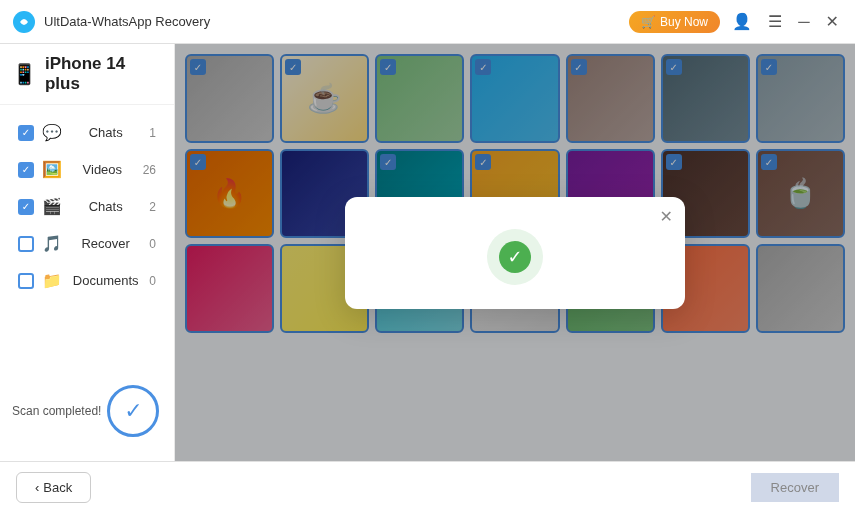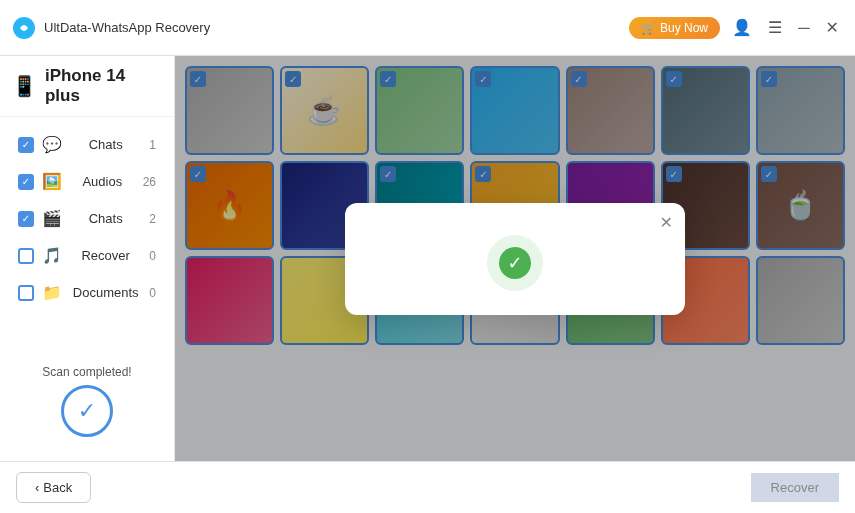--- a/index.html
+++ b/index.html
@@ -9,21 +9,21 @@
       width: 855px;
       height: 513px;
       overflow: hidden;
       display: flex;
       flex-direction: column;
     }
 
     
     .title-bar {
       background: #ffffff;
-      height: 56px;
+      height: 44px;
       display: flex;
       align-items: center;
       padding: 0 12px;
       border-bottom: 1px solid #e0e0e0;
       user-select: none;
     }
     .title-bar-logo {
       width: 24px;
       height: 24px;
       margin-right: 8px;
@@ -130,21 +130,21 @@
       color: #333;
       flex: 1;
       text-align: center;
     }
     .nav-item-count {
       font-size: 12px;
       color: #888;
     }
     .scan-completed {
       display: flex;
-      flex-direction: column;
+      flex-direction: row;
       align-items: center;
       padding: 12px;
       gap: 6px;
     }
     .scan-completed-text {
       font-size: 12px;
       color: #555;
     }
     .scan-circle {
       width: 52px;
@@ -359,21 +359,21 @@
 
     <div class="nav-item">
     <div class="checkbox ">✓</div>
     <span class="nav-item-icon">💬</span>
     <span class="nav-item-label">Chats</span>
     <span class="nav-item-count">1</span>
   </div>
         <div class="nav-item">
     <div class="checkbox ">✓</div>
     <span class="nav-item-icon">🖼️</span>
-    <span class="nav-item-label">Audios</span>
+    <span class="nav-item-label">Videos</span>
     <span class="nav-item-count">26</span>
   </div>
         <div class="nav-item">
     <div class="checkbox ">✓</div>
     <span class="nav-item-icon">🎬</span>
     <span class="nav-item-label">Chats</span>
     <span class="nav-item-count">2</span>
   </div>
         <div class="nav-item">
     <div class="checkbox unchecked"></div>

